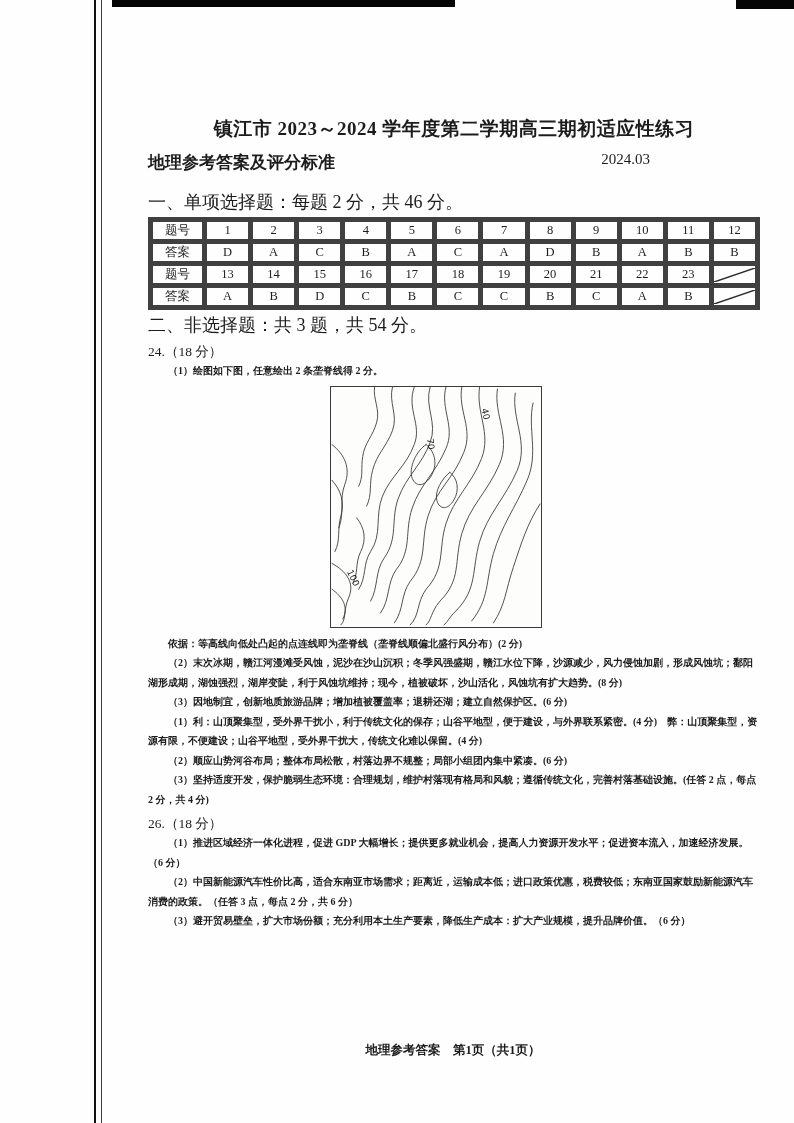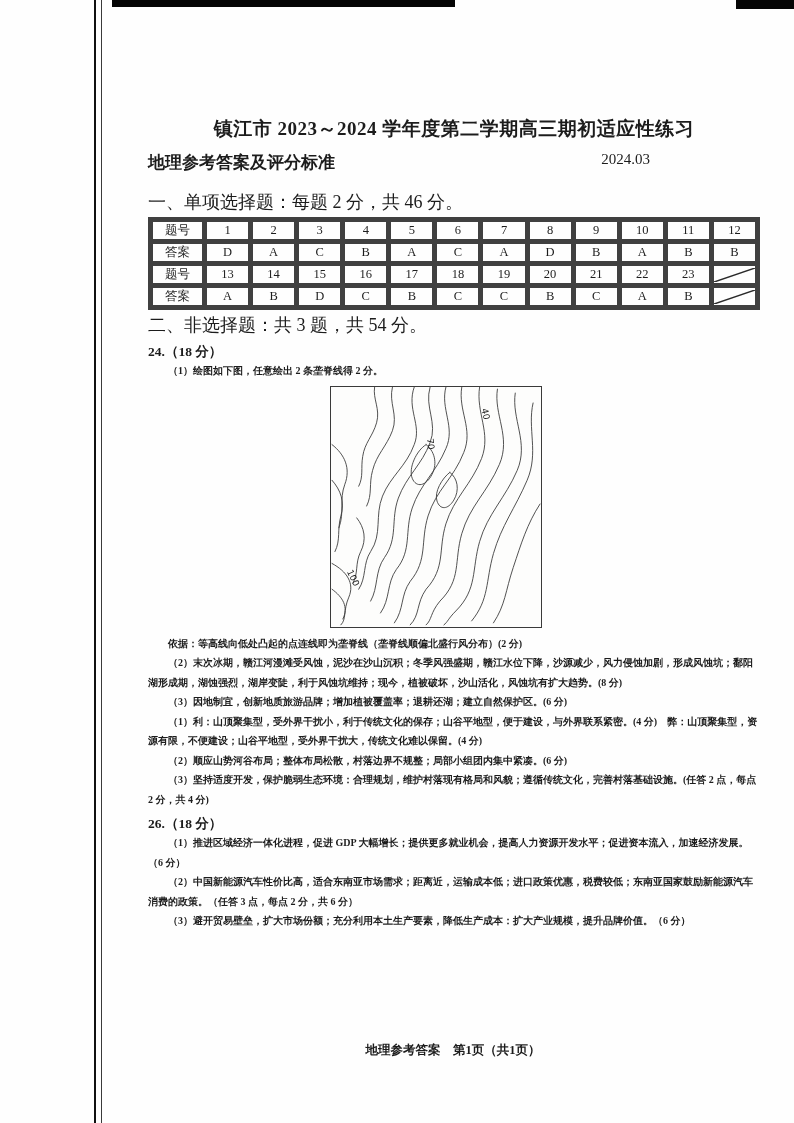--- a/index.html
+++ b/index.html
@@ -23,21 +23,21 @@
   .date { position:absolute; right:110px; top:0; font-size:15px; font-weight:normal; }
 
   .section-heading { font-size:18px; margin-top:13px; }
   .heading-2 { margin-top:3px; }
 
   table.answers { margin-top:3px; width:612px; border-collapse:collapse; table-layout:fixed; font-size:12.5px; text-align:center; }
   table.answers td { border:5px solid #404040; height:19px; padding:0; overflow:hidden; }
   td.diag { position:relative; }
   td.diag svg { display:block; width:100%; height:100%; }
 
-  .q-number { font-size:13.5px; margin-top:5px; line-height:19px;font-weight:bold; }
+  .q-number { font-size:13.5px; margin-top:5px; line-height:19px; }
   .para { font-size:10px; line-height:19.5px; text-indent:2em;font-weight:bold; }
 
   .figure {
     position:relative; width:212px; height:242px;
     margin:5px 0 6px 182px; border:1px solid #3a3a3a; background:#fdfdfc;
   }
   .figure svg { display:block; width:100%; height:100%; }
   .figure path { fill:none; stroke:#3d3d3d; stroke-width:0.9; stroke-linecap:round; }
   .figure text { font-size:9px; fill:#222; font-family:"DejaVu Sans",sans-serif; }
 

